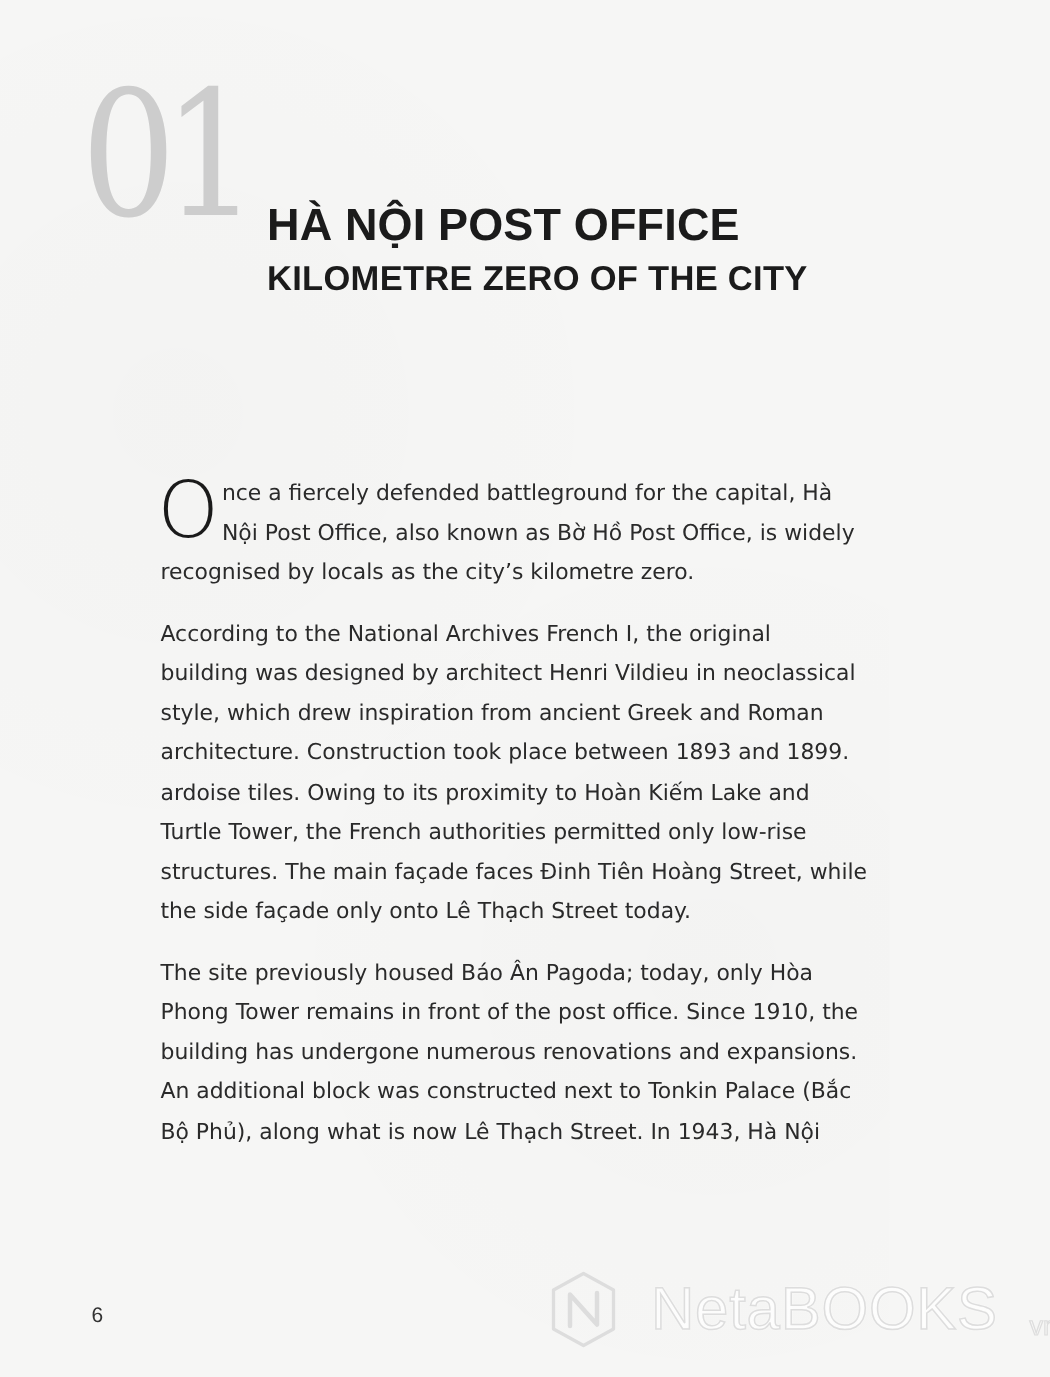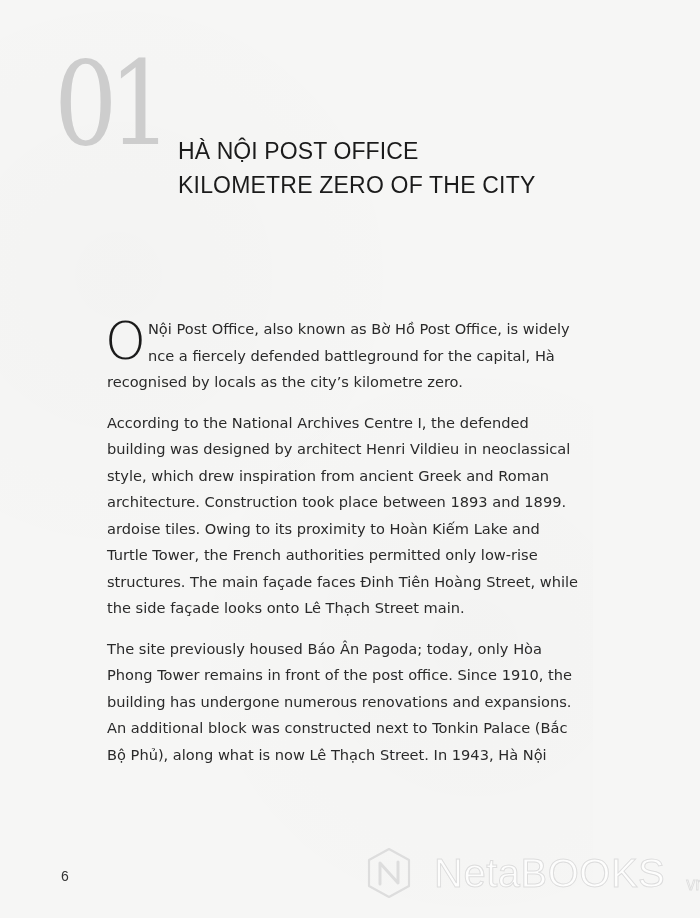--- a/index.html
+++ b/index.html
@@ -37,30 +37,30 @@
       transform: scaleX(0.86);
       transform-origin: left top;
     }
     .title-block {
       position: absolute;
       left: 178px;
       top: 136px;
     }
     .title-main {
       font-family: "Liberation Sans", sans-serif;
-      font-weight: normal;
-      font-size: 23px;
+      font-weight: bold;
+      font-size: 30px;
       line-height: 30px;
       color: #1b1b1b;
       letter-spacing: 0.1px;
       margin: 0;
     }
     .title-sub {
       font-family: "Liberation Sans", sans-serif;
-      font-weight: normal;
+      font-weight: bold;
       font-size: 23px;
       line-height: 30px;
       color: #1b1b1b;
       margin: 4px 0 0 0;
       letter-spacing: 0.2px;
     }
     .body-text {
       position: absolute;
       left: 107px;
       top: 316px;
@@ -131,33 +131,33 @@
   <div class="chapter-number">01</div>
 
   <div class="title-block">
     <h1 class="title-main">HÀ NỘI POST OFFICE</h1>
     <h2 class="title-sub">KILOMETRE ZERO OF THE CITY</h2>
   </div>
 
   <div class="body-text">
     <p class="drop-first">
       <span class="drop-cap">O</span>
+      <span class="line">nce a fiercely defended battleground for the capital, Hà</span>
       <span class="line">Nội Post Office, also known as Bờ Hồ Post Office, is widely</span>
-      <span class="line">nce a fiercely defended battleground for the capital, Hà</span>
       <span class="line">recognised by locals as the city’s kilometre zero.</span>
     </p>
     <p>
-      <span class="line">According to the National Archives Centre I, the defended</span>
+      <span class="line">According to the National Archives French I, the original</span>
       <span class="line">building was designed by architect Henri Vildieu in neoclassical</span>
       <span class="line">style, which drew inspiration from ancient Greek and Roman</span>
       <span class="line">architecture. Construction took place between 1893 and 1899.</span>
       <span class="line">ardoise tiles. Owing to its proximity to Hoàn Kiếm Lake and</span>
       <span class="line">Turtle Tower, the French authorities permitted only low-rise</span>
       <span class="line">structures. The main façade faces Đinh Tiên Hoàng Street, while</span>
-      <span class="line">the side façade looks onto Lê Thạch Street main.</span>
+      <span class="line">the side façade only onto Lê Thạch Street today.</span>
     </p>
     <p>
       <span class="line">The site previously housed Báo Ân Pagoda; today, only Hòa</span>
       <span class="line">Phong Tower remains in front of the post office. Since 1910, the</span>
       <span class="line">building has undergone numerous renovations and expansions.</span>
       <span class="line">An additional block was constructed next to Tonkin Palace (Bắc</span>
       <span class="line">Bộ Phủ), along what is now Lê Thạch Street. In 1943, Hà Nội</span>
     </p>
   </div>
 

